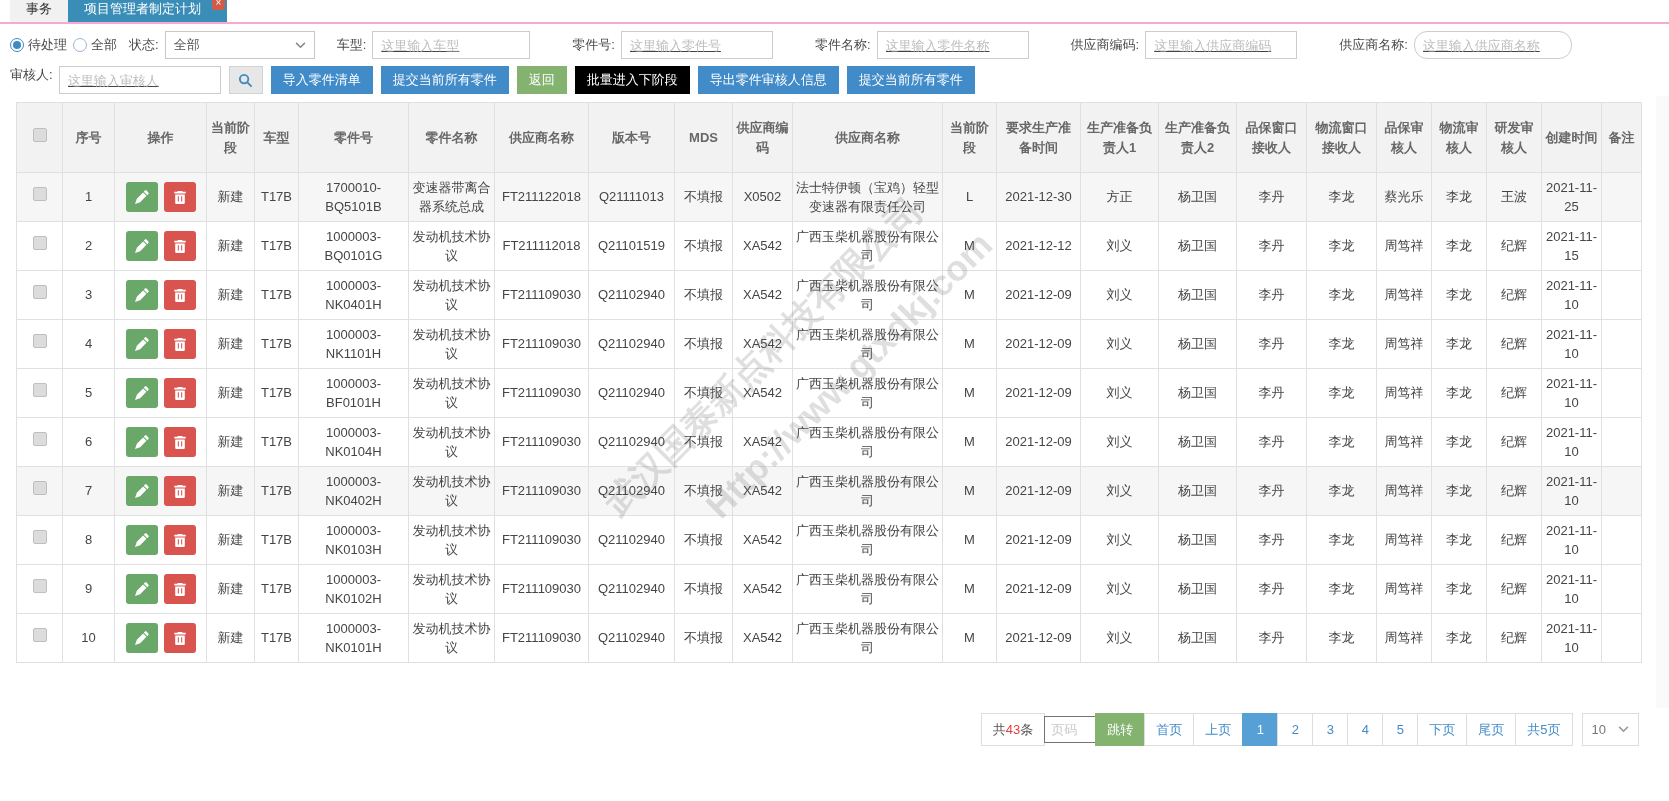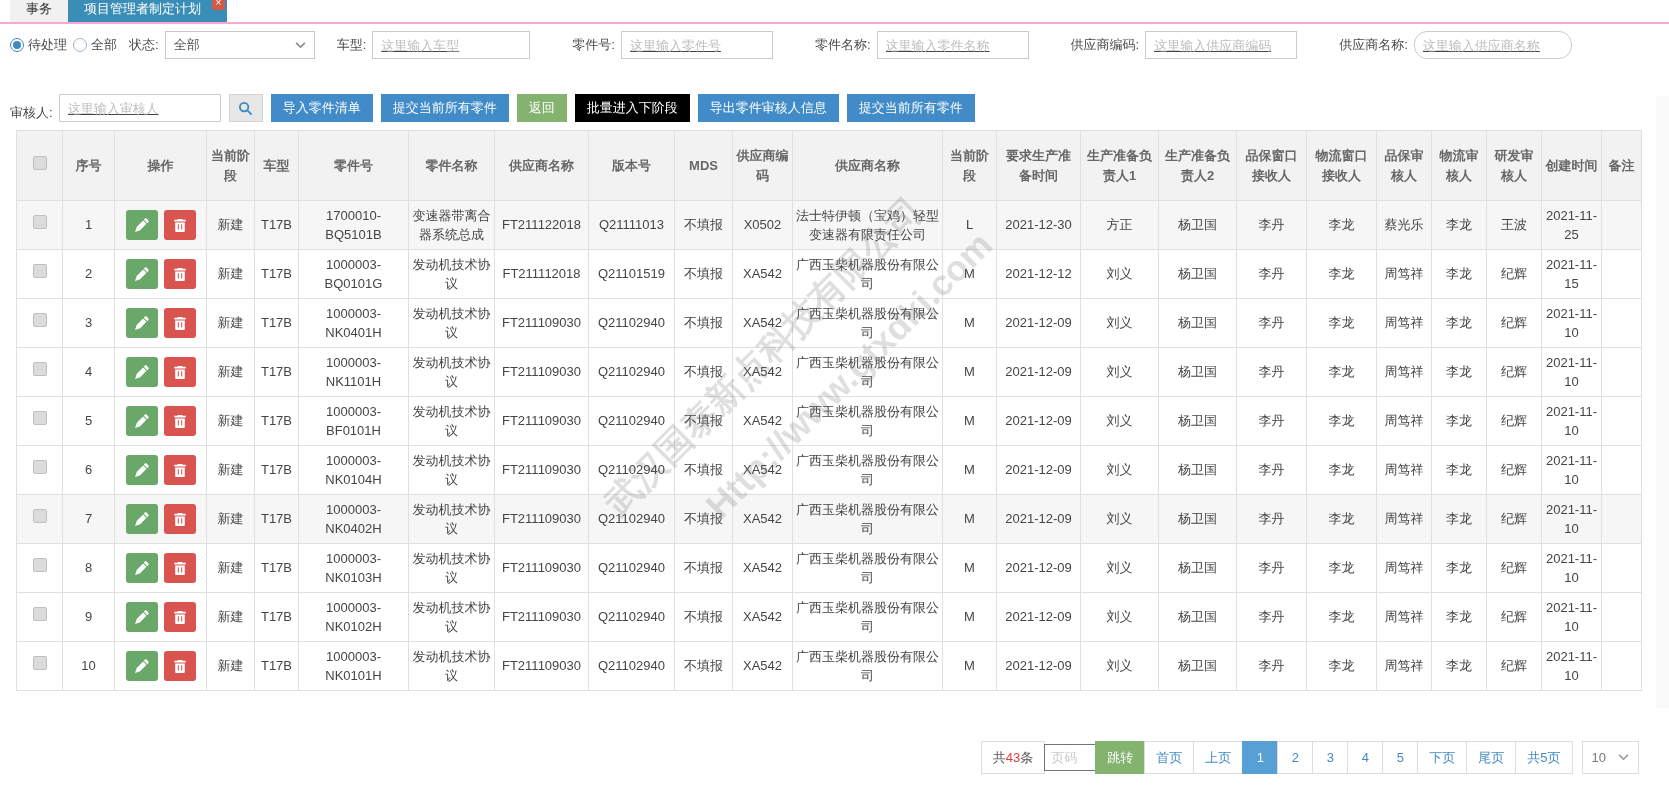--- a/index.html
+++ b/index.html
@@ -20,28 +20,28 @@
   .filterbar label { color:#4a4a4a; }
   .radio { width:14px; height:14px; border-radius:50%; border:1px solid #9ab6cf; display:inline-block; vertical-align:-2px; background:#fff; position:relative; }
   .radio.checked { border-color:#3f8ac0; }
   .radio.checked::after { content:""; position:absolute; left:2px; top:2px; width:8px; height:8px; border-radius:50%; background:#3f8ac0; }
   .fake-select { display:inline-flex; align-items:center; justify-content:space-between; width:150px; height:28px;
     border:1px solid #c8c8c8; background:#fff; color:#555; padding:0 8px; margin-left:6px; }
   .txt { height:28px; border:1px solid #ccc; padding:0 8px; font-size:13px; color:#444; font-family:inherit;text-decoration:underline; }
   .txt::placeholder { color:#bdbdbd; }
   .sp12 { margin-left:12px; } .sp22 { margin-left:22px; } .sp42 { margin-left:42px; }
   
-  .actionbar { display:flex; align-items:flex-end; padding:4px 10px 8px; }
+  .actionbar { display:flex; align-items:flex-start; padding:4px 10px 8px; }
   .search-btn { width:34px; height:28px; background:#e7e7e7; border:1px solid #d2d2d2; display:inline-flex;
     align-items:center; justify-content:center; margin-left:8px; cursor:pointer; }
   .btn { height:28px; padding:0 12px; margin-left:8px; border:none; color:#fff; font-size:13px; cursor:pointer;
     display:inline-flex; align-items:center; font-family:inherit; }
   .btn.blue { background:#418bc9; }
   .btn.lightblue { background:#000000; }
-  .btn.green { background:#84b370;margin-top:28px; }
+  .btn.green { background:#84b370; }
   
   .tablewrap { margin-left:16px; position:relative; }
   table { border-collapse:collapse; table-layout:fixed; width:1625px; }
   th, td { border:1px solid #e0e0e0; text-align:center; vertical-align:middle; padding:4px 3px; line-height:1.5; word-wrap:break-word; }
   th { background:#f2f2f2; color:#676767; font-weight:bold; height:70px; }
   td { height:49px; color:#454545; }
   tr.alt td { background:#f6f6f6; }
   .cb { width:14px; height:14px; background:#dcdcdc; border:1px solid #bfbfbf; border-radius:2px; display:inline-block; }
   .act { width:32px; height:30px; border-radius:3px; display:inline-flex; align-items:center; justify-content:center; margin:0 3px; cursor:pointer; }
   .act.edit { background:#69a869; }

